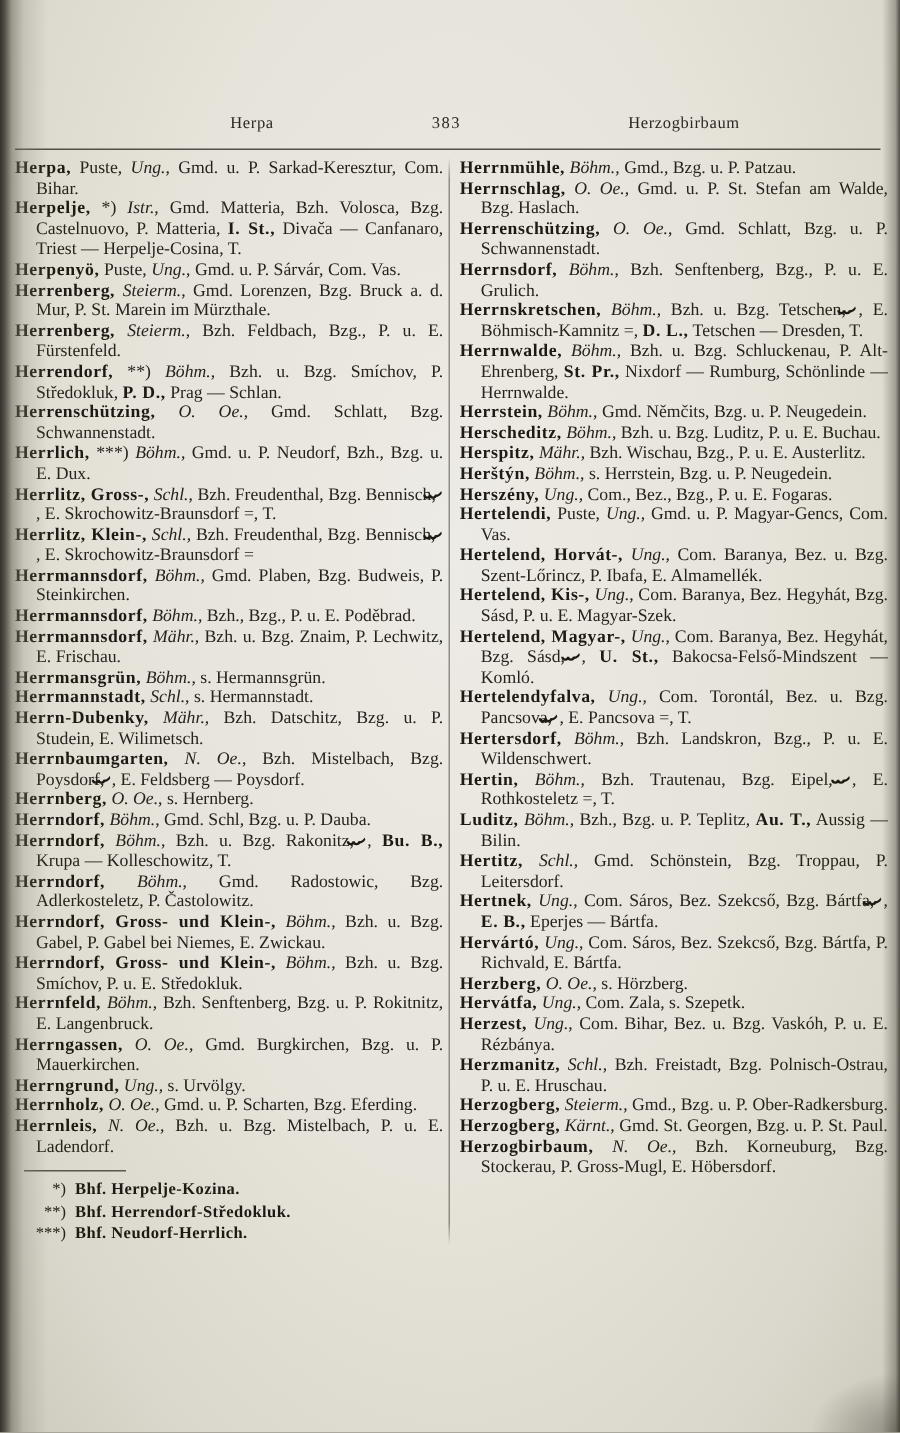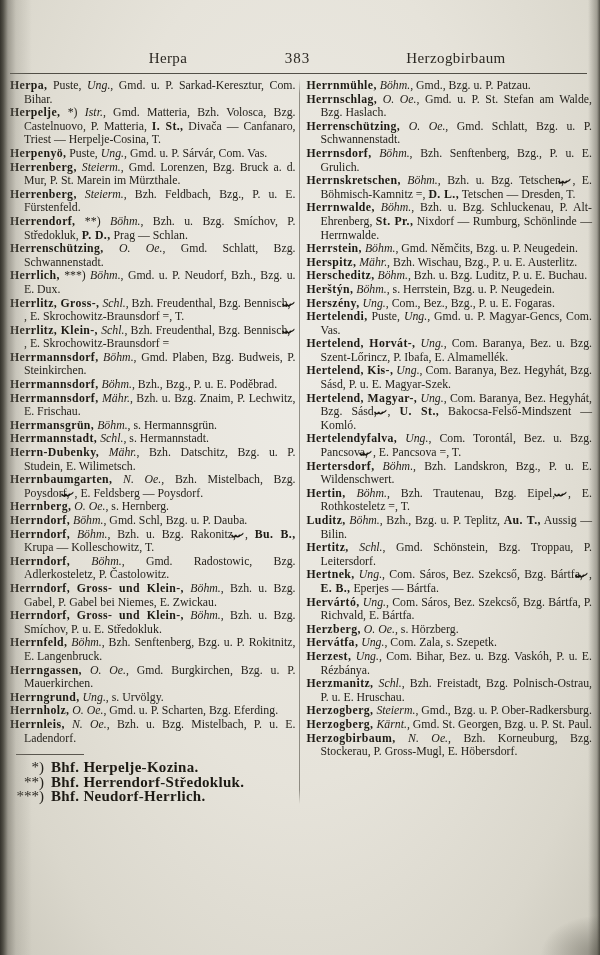--- a/index.html
+++ b/index.html
@@ -9,21 +9,21 @@
     color:#26231d;
     font-family:"Liberation Serif","DejaVu Serif",serif;
   }
   .edge-left{position:absolute;left:0;top:0;bottom:0;width:32px;pointer-events:none;
     background:linear-gradient(to right,#34322b 0px,#514f46 3px,rgba(105,102,92,.55) 8px,rgba(140,137,126,.28) 16px,rgba(160,157,146,0) 32px);}
   .edge-right{position:absolute;right:0;top:0;bottom:0;width:12px;pointer-events:none;
     background:linear-gradient(to left,rgba(55,53,45,.85) 0px,rgba(70,68,58,.4) 3px,rgba(90,88,78,0) 12px);}
   .corner-smudge{position:absolute;right:0;bottom:0;width:60px;height:40px;pointer-events:none;
     background:radial-gradient(ellipse at 100% 100%,rgba(60,58,48,.45),rgba(60,58,48,0) 70%);}
 
-  .header{position:relative;height:20px;margin-top:50px;font-size:15px;letter-spacing:.4px;color:#2b2822;}
+  .header{position:relative;height:20px;margin-top:76px;font-size:11px;letter-spacing:.4px;color:#2b2822;}
   .header .hword{position:absolute;transform:translateX(-50%);white-space:nowrap;}
   .h-left{left:28%;}
   .h-center{left:49.6%;letter-spacing:1px;}
   .h-right{left:76%;}
   .header-rule{border:none;border-top:1px solid rgba(45,42,35,.8);margin:3px 13px 0 10px;}
 
   .columns{display:flex;align-items:stretch;padding:5px 8px 0 10px;}
   .col{flex:1 1 0;min-width:0;}
   .col-left{padding-right:3px;}
   .col-right{padding-left:7px;}
@@ -31,21 +31,21 @@
 
   .entry{margin:0;font-size:11.8px;line-height:13.6px;text-align:justify;
     padding-left:14px;text-indent:-14px;}
   .b{font-weight:700;letter-spacing:.4px;color:#1d1a14;}
   .i{font-style:italic;}
   .n{}
   .posthorn{display:inline-block;vertical-align:-1px;line-height:0;margin:0 1px;}
   .posthorn svg{display:inline;}
 
   .footnote-rule{border:none;border-top:1px solid rgba(45,42,35,.75);width:68px;margin:9px 0 5px 6px;}
-  .footnotes{font-size:15px;line-height:14.5px;}
+  .footnotes{font-size:11px;line-height:14.5px;}
   .footnote{margin:0;white-space:nowrap;}
   .fmark{display:inline-block;width:34px;text-align:right;padding-right:3px;}
   .fbold{font-weight:700;letter-spacing:.3px;color:#1d1a14;}
 </style>
 </head>
 <body>
 
 <div class="page">
   <div class="edge-left"></div>
   <div class="edge-right"></div>
@@ -114,22 +114,22 @@
     <p class="entry"><span class="b">Herrnmühle,</span><span class="n"> </span><span class="i">Böhm.</span><span class="n">, Gmd., Bzg. u. P. Patzau.</span></p>
         <p class="entry"><span class="b">Herrnschlag,</span><span class="n"> </span><span class="i">O. Oe.</span><span class="n">, Gmd. u. P. St. Stefan am Walde, Bzg. Haslach.</span></p>
         <p class="entry"><span class="b">Herrenschützing,</span><span class="n"> </span><span class="i">O. Oe.</span><span class="n">, Gmd. Schlatt, Bzg. u. P. Schwannenstadt.</span></p>
         <p class="entry"><span class="b">Herrnsdorf,</span><span class="n"> </span><span class="i">Böhm.</span><span class="n">, Bzh. Senftenberg, Bzg., P. u. E. Grulich.</span></p>
         <p class="entry"><span class="b">Herrnskretschen,</span><span class="n"> </span><span class="i">Böhm.</span><span class="n">, Bzh. u. Bzg. Tetschen, </span><span class="posthorn"><svg width="14" height="9" viewBox="0 0 22 13" aria-hidden="true">
               <path d="M3 7 a3 3 0 1 0 6 0 a3 3 0 1 0 6 0" fill="none" stroke="#1d1a14" stroke-width="2.4"></path>
               <path d="M14.6 7 C17 7.2 19 5.6 20.6 3.2 L21.3 5.4 C19.4 8.4 16.6 9.6 14.4 9.2 Z" fill="#1d1a14"></path>
             </svg></span><span class="n">, E. Böhmisch-Kamnitz =, </span><span class="b">D. L.,</span><span class="n"> Tetschen — Dresden, T.</span></p>
         <p class="entry"><span class="b">Herrnwalde,</span><span class="n"> </span><span class="i">Böhm.</span><span class="n">, Bzh. u. Bzg. Schluckenau, P. Alt-Ehrenberg, </span><span class="b">St. Pr.,</span><span class="n"> Nixdorf — Rumburg, Schönlinde — Herrnwalde.</span></p>
         <p class="entry"><span class="b">Herrstein,</span><span class="n"> </span><span class="i">Böhm.</span><span class="n">, Gmd. Němčits, Bzg. u. P. Neugedein.</span></p>
+        <p class="entry"><span class="b">Herscheditz,</span><span class="n"> </span><span class="i">Böhm.</span><span class="n">, Bzh. u. Bzg. Luditz, P. u. E. Buchau.</span></p>
         <p class="entry"><span class="b">Herspitz,</span><span class="n"> </span><span class="i">Mähr.</span><span class="n">, Bzh. Wischau, Bzg., P. u. E. Austerlitz.</span></p>
-        <p class="entry"><span class="b">Herscheditz,</span><span class="n"> </span><span class="i">Böhm.</span><span class="n">, Bzh. u. Bzg. Luditz, P. u. E. Buchau.</span></p>
         <p class="entry"><span class="b">Herštýn,</span><span class="n"> </span><span class="i">Böhm.</span><span class="n">, s. Herrstein, Bzg. u. P. Neugedein.</span></p>
         <p class="entry"><span class="b">Herszény,</span><span class="n"> </span><span class="i">Ung.</span><span class="n">, Com., Bez., Bzg., P. u. E. Fogaras.</span></p>
         <p class="entry"><span class="b">Hertelendi,</span><span class="n"> Puste, </span><span class="i">Ung.</span><span class="n">, Gmd. u. P. Magyar-Gencs, Com. Vas.</span></p>
         <p class="entry"><span class="b">Hertelend, Horvát-,</span><span class="n"> </span><span class="i">Ung.</span><span class="n">, Com. Baranya, Bez. u. Bzg. Szent-Lőrincz, P. Ibafa, E. Almamellék.</span></p>
         <p class="entry"><span class="b">Hertelend, Kis-,</span><span class="n"> </span><span class="i">Ung.</span><span class="n">, Com. Baranya, Bez. Hegyhát, Bzg. Sásd, P. u. E. Magyar-Szek.</span></p>
         <p class="entry"><span class="b">Hertelend, Magyar-,</span><span class="n"> </span><span class="i">Ung.</span><span class="n">, Com. Baranya, Bez. Hegyhát, Bzg. Sásd, </span><span class="posthorn"><svg width="14" height="9" viewBox="0 0 22 13" aria-hidden="true">
               <path d="M3 7 a3 3 0 1 0 6 0 a3 3 0 1 0 6 0" fill="none" stroke="#1d1a14" stroke-width="2.4"></path>
               <path d="M14.6 7 C17 7.2 19 5.6 20.6 3.2 L21.3 5.4 C19.4 8.4 16.6 9.6 14.4 9.2 Z" fill="#1d1a14"></path>
             </svg></span><span class="n">, </span><span class="b">U. St.,</span><span class="n"> Bakocsa-Felső-Mindszent — Komló.</span></p>
         <p class="entry"><span class="b">Hertelendyfalva,</span><span class="n"> </span><span class="i">Ung.</span><span class="n">, Com. Torontál, Bez. u. Bzg. Pancsova, </span><span class="posthorn"><svg width="14" height="9" viewBox="0 0 22 13" aria-hidden="true">

